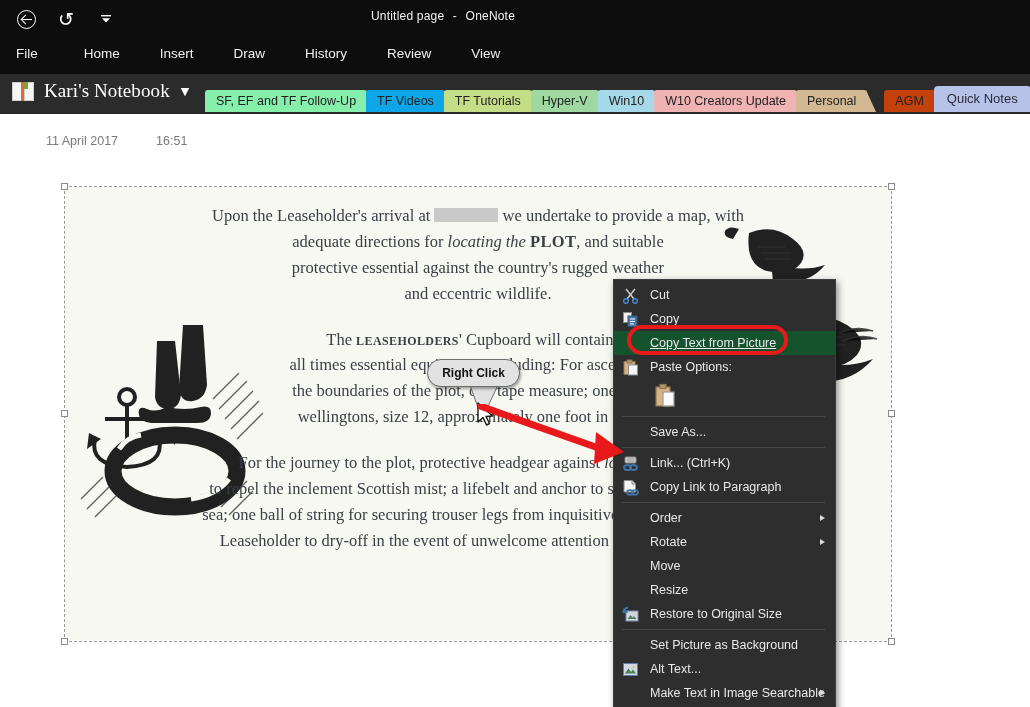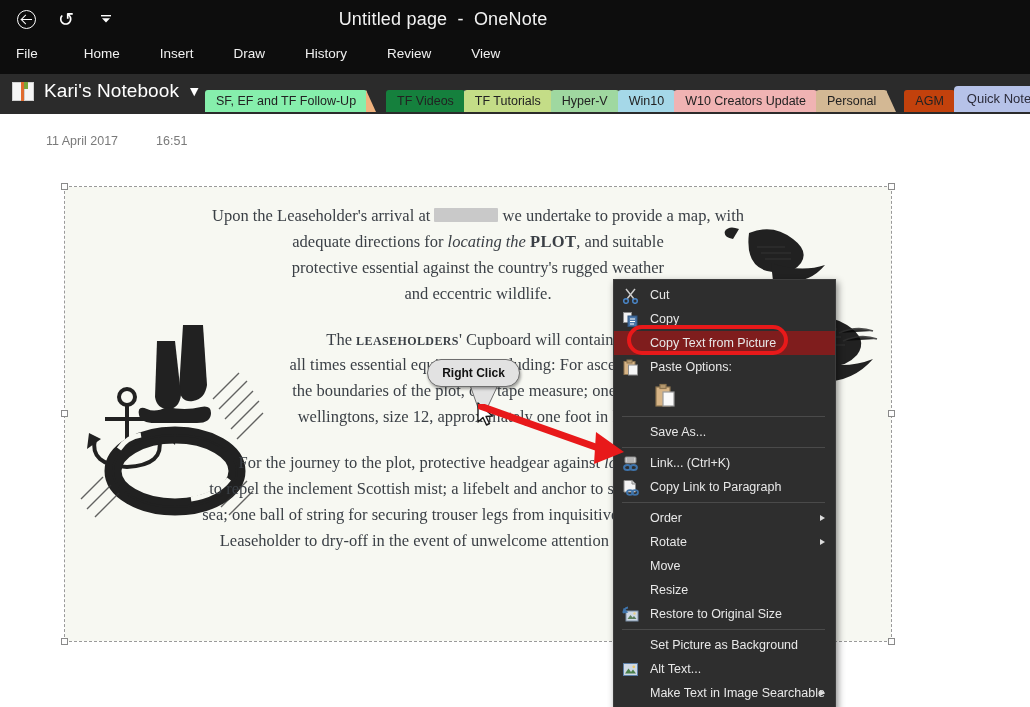--- a/index.html
+++ b/index.html
@@ -30,21 +30,21 @@
   }
   .back-circle::after {
     content: ""; position: absolute; left: 4px; top: 5.6px;
     width: 6px; height: 6px; border-left: 1.6px solid #fff; border-bottom: 1.6px solid #fff;
     transform: rotate(45deg);
   }
   .undo-ico { font-size: 19px; line-height: 19px; color: #fff; font-family: "DejaVu Sans", sans-serif; }
 
   .win-title {
     position: absolute; top: 9px; left: 0; width: 886px; text-align: center;
-    color: #f2f2f2; font-size: 18px; letter-spacing: .2px;
+    color: #f2f2f2; font-size: 12px; letter-spacing: .2px;
   }
   .win-title .ttl-part { display: inline; }
 
   .ribbon-tabs {
     position: absolute; left: 0; top: 38px; width: 1030px; height: 30px;
     display: flex; align-items: center; padding-left: 14px; gap: 0px;
   }
   .rtab {
     color: #f0f0f0; font-size: 13.5px; padding: 4px 20px; white-space: nowrap;
   }
@@ -58,21 +58,21 @@
   .nb-name {
     position: absolute; left: 12px; top: 6px; display: flex; align-items: center; gap: 9px;
     color: #ffffff;
   }
   .nb-book { width: 23px; height: 19px; position: relative; }
   .nb-book .pg { position: absolute; top: 0; width: 10px; height: 19px; background: #f5f5f5; border: 1px solid #d0d0d0;}
   .nb-book .pg.l { left: 0; }
   .nb-book .pg.r { left: 12px; }
   .nb-book .spine { position: absolute; left: 9px; top: 0; width: 4px; height: 19px; background: #e06b2e; }
   .nb-book .tabm { position: absolute; left: 12px; top: 0; width: 4px; height: 7px; background: #78a63a; }
-  .nb-label { font-size: 19px; font-weight: 400; letter-spacing: .1px; }
+  .nb-label { font-size: 19px; font-weight: 400; letter-spacing: .1px; font-family: Liberation Serif, serif; }
   .nb-caret { font-size: 11px; color: #fff; margin-left: 2px; font-family: "DejaVu Sans", sans-serif; }
 
   .sections { position: absolute; left: 205px; top: 86px; height: 26px; display: flex; align-items: flex-end; }
   .sec {
     position: relative; height: 22px; line-height: 22px;
     font-size: 12.5px; color: #222; padding: 0 11px 0 11px;
     margin-right: -1px; white-space: nowrap;
     border-radius: 3px 3px 0 0;
   }
   .sec::after {
@@ -142,21 +142,21 @@
 
   
   .ctxmenu {
     position: absolute; left: 613px; top: 279px; width: 223px;
     background: #2e2e2e; border: 1px solid #3d3d3d; z-index: 35;
     padding: 3px 0 4px 0; color: #e8e8e8;
     box-shadow: 2px 3px 7px rgba(0,0,0,.45);
     font-size: 12.5px;
   }
   .mi { position: relative; height: 24px; display: flex; align-items: center; padding-left: 36px; white-space: nowrap; }
-  .mi.hl { background: #7f1d1d; }
+  .mi.hl { background: #14532d; text-decoration: underline; }
   .mi .arw { position: absolute; right: 10px; top: 50%; margin-top: -3px;
              width:0;height:0;border-top:3.5px solid transparent;border-bottom:3.5px solid transparent;border-left:5px solid #dcdcdc;}
   .mi-ico { position: absolute; left: 8px; top: 50%; margin-top: -8px; width: 17px; height: 17px; }
   .sep { height: 1px; background: #4a4a4a; margin: 3px 10px 3px 8px; }
   .paste-row { height: 34px; position: relative; }
   .paste-ico { position: absolute; left: 40px; top: 4px; width: 22px; height: 26px; }
 
   
   .red-ring {
     position: absolute; left: 627px; top: 325px; width: 161px; height: 30px;
@@ -211,21 +211,21 @@
           <span class="pg r"></span>
           <span class="tabm"></span>
       </span>
       <span class="nb-label">Kari's Notebook</span>
       <span class="nb-caret">▼</span>
     </div>
   </div>
 
   <div class="sections">
     <div class="sec" style="--c:#f0b27e;background:#86efac;"><span>SF, EF and TF Follow-Up</span></div>
-    <div class="sec" style="--c:#a8cbe8;background:#15803d;margin-left:20px;"><span>TF Videos</span></div>
+    <div class="sec" style="--c:#a8cbe8;background:#0ea5e9;"><span>TF Videos</span></div>
     <div class="sec" style="--c:#c4dd87;background:#c4dd87;"><span>TF Tutorials</span></div>
     <div class="sec" style="--c:#9fd8a0;background:#9fd8a0;"><span>Hyper-V</span></div>
     <div class="sec" style="--c:#a5d8e8;background:#a5d8e8;"><span>Win10</span></div>
     <div class="sec" style="--c:#f0b3b3;background:#f0b3b3;"><span>W10 Creators Update</span></div>
     <div class="sec" style="--c:#d3b894;background:#d3b894;"><span>Personal</span></div>
     <div class="sec" style="--c:#f0bb6e;background:#c2410c;margin-left:18px;"><span>AGM</span></div>
     <div class="sec active" style="--c:#b6c2e8;background:#b6c2e8;"><span>Quick Notes</span></div>
   </div>
 
   <div class="canvas">

